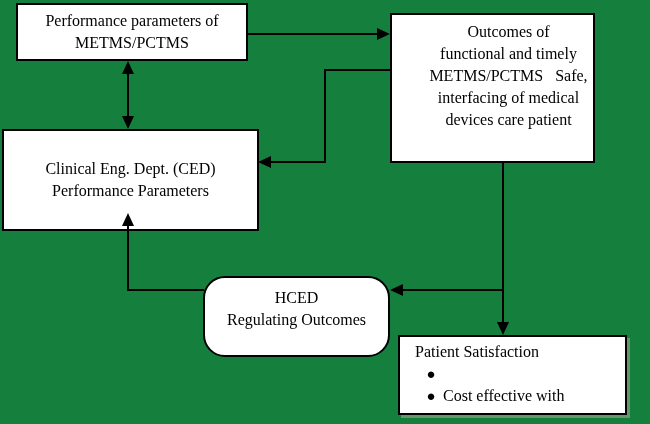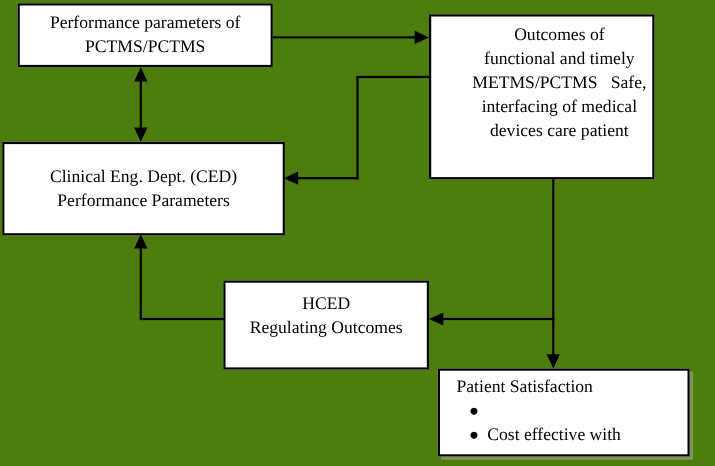--- a/index.html
+++ b/index.html
@@ -1,43 +1,43 @@
 <!DOCTYPE html>
 <html><head>
 <meta charset="utf-8">
 <style>
   html, body { margin: 0; padding: 0; background: #ffffff; }
   .stage {
     position: relative;
     width: 650px;
     height: 424px;
-    background: #4d7c0f;
+    background: #15803d;
     overflow: hidden;
     font-family: "Liberation Serif", serif;
     color: #000000;
   }
   .box {
     position: absolute;
     border: 2px solid #000000;
     background: #ffffff;
     box-sizing: border-box;
     font-size: 16px;
     line-height: 22px;
     text-align: center;
   }
   .box .ln { white-space: pre; }
 
   #perf-box     { left: 16px;  top: 3px;   width: 232px; height: 58px;
                   display: flex; flex-direction: column; justify-content: center; }
   #outcomes-box { left: 390px; top: 13px;  width: 205px; height: 150px;
                   padding-top: 6px; padding-left: 32px; }
-  #ced-box      { left: 2px;   top: 129px; width: 257px; height: 85px;
+  #ced-box      { left: 2px;   top: 129px; width: 257px; height: 102px;
                   display: flex; flex-direction: column; justify-content: center; }
-  #hced-box     { left: 203px; top: 255px; width: 187px; height: 81px;
-                  padding-top: 9px; }
+  #hced-box     { left: 203px; top: 276px; width: 187px; height: 81px;
+                  padding-top: 9px; border-radius: 22px; }
   #patient-box  { left: 398px; top: 335px; width: 229px; height: 80px;
                   text-align: left; padding: 4px 6px 0 15px;
                   box-shadow: 3px 3px 0 rgba(168,170,144,0.55); }
 
   .bullet-row { display: flex; align-items: baseline; margin-left: 4px; }
   .bullet-dot { width: 24px; text-align: center; font-size: 15px; flex: 0 0 auto; }
 
   .seg  { position: absolute; background: #000000; }
   .ah   { position: absolute; width: 0; height: 0; }
   .ah-up    { border-left: 6px solid transparent; border-right: 6px solid transparent; border-bottom: 13px solid #000; }
@@ -45,21 +45,21 @@
   .ah-left  { border-top: 6px solid transparent; border-bottom: 6px solid transparent; border-right: 13px solid #000; }
   .ah-right { border-top: 6px solid transparent; border-bottom: 6px solid transparent; border-left: 13px solid #000; }
 </style>
 </head>
 <body>
 
 <div class="stage">
 
   <div class="box" id="perf-box">
     <div class="ln">Performance parameters of</div>
-    <div class="ln">PCTMS/PCTMS</div>
+    <div class="ln">METMS/PCTMS</div>
   </div>
 
   <div class="box" id="outcomes-box">
     <div class="ln">Outcomes of</div>
     <div class="ln">functional and timely</div>
     <div class="ln">METMS/PCTMS&nbsp;&nbsp; Safe,</div>
     <div class="ln">interfacing of medical</div>
     <div class="ln">devices care patient</div>
   </div>
 

